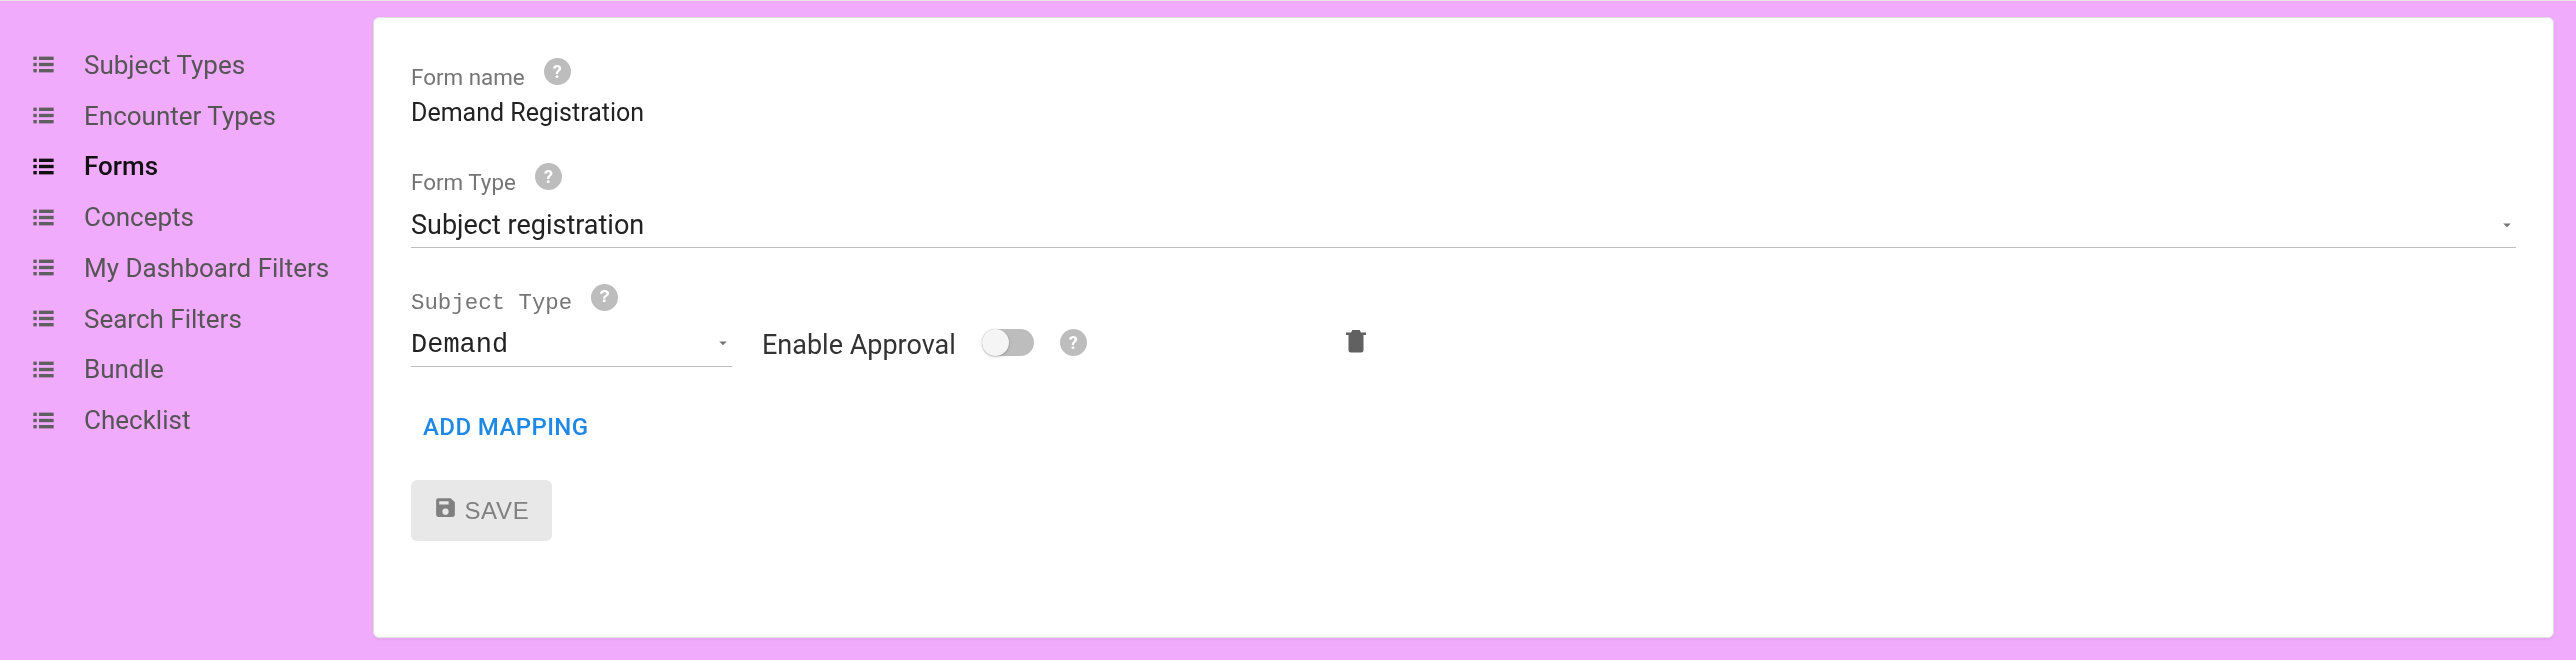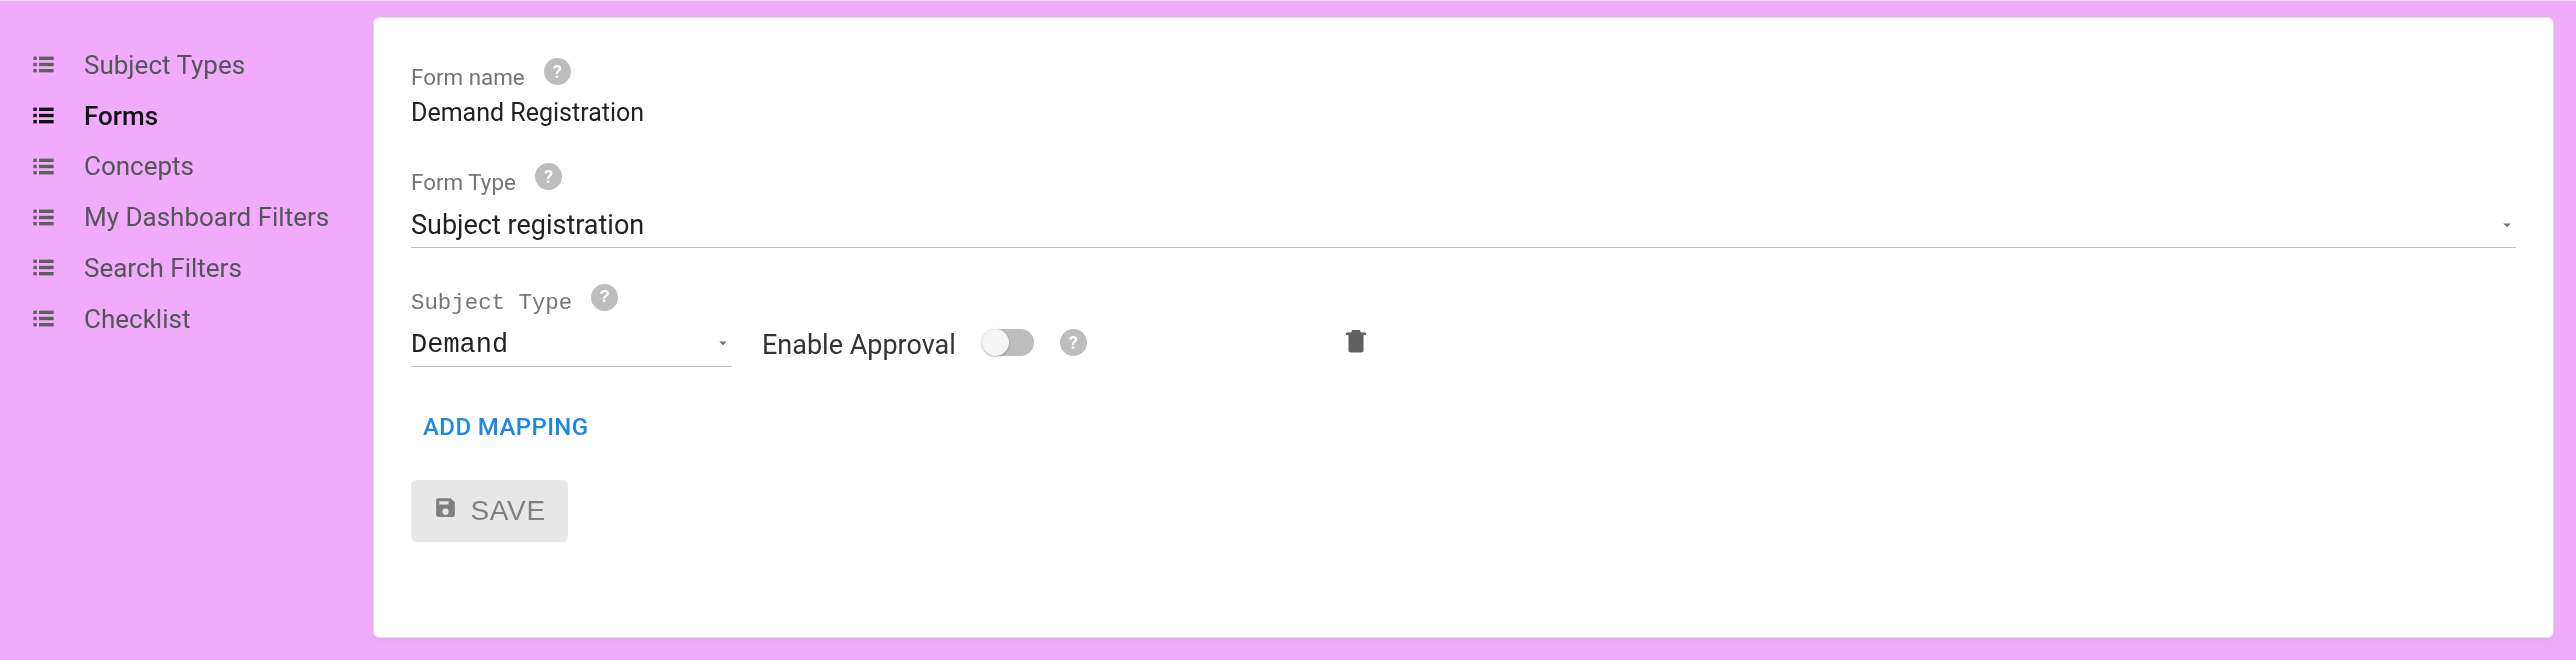--- a/index.html
+++ b/index.html
@@ -136,24 +136,24 @@
     letter-spacing: 0.4px;
     padding: 9px 12px;
     cursor: pointer;
     display: inline-block;
     margin-bottom: 30px;
   }
 
   .save-btn {
     display: inline-flex;
     align-items: center;
-    gap: 12px;
+    gap: 6px;
     background: #e8e8e8;
     color: #808080;
-    font-size: 28px;
+    font-size: 24px;
     letter-spacing: 0.7px;
     padding: 15px 22.4px;
     border-radius: 6px;
     border: none;
   }
 </style>
 </head>
 <body>
 
 <div class="app">
@@ -168,20 +168,33 @@
             <rect x="3" y="10.5" width="3" height="3"></rect>
             <rect x="8" y="10.5" width="13" height="3"></rect>
             <rect x="3" y="16" width="3" height="3"></rect>
             <rect x="8" y="16" width="13" height="3"></rect>
           </svg>
       </span>
       <span>Subject Types</span>
     </div>
 
 
+    <div class="sidebar-item">
+      <span class="list-icon">
+        <svg width="27" height="27" viewBox="0 0 24 24" fill="currentColor">
+            <rect x="3" y="5" width="3" height="3"></rect>
+            <rect x="8" y="5" width="13" height="3"></rect>
+            <rect x="3" y="10.5" width="3" height="3"></rect>
+            <rect x="8" y="10.5" width="13" height="3"></rect>
+            <rect x="3" y="16" width="3" height="3"></rect>
+            <rect x="8" y="16" width="13" height="3"></rect>
+          </svg>
+      </span>
+      <span>Encounter Types</span>
+    </div>
 
     <div class="sidebar-item active">
       <span class="list-icon">
         <svg width="27" height="27" viewBox="0 0 24 24" fill="currentColor">
             <rect x="3" y="5" width="3" height="3"></rect>
             <rect x="8" y="5" width="13" height="3"></rect>
             <rect x="3" y="10.5" width="3" height="3"></rect>
             <rect x="8" y="10.5" width="13" height="3"></rect>
             <rect x="3" y="16" width="3" height="3"></rect>
             <rect x="8" y="16" width="13" height="3"></rect>
@@ -226,20 +239,33 @@
             <rect x="3" y="10.5" width="3" height="3"></rect>
             <rect x="8" y="10.5" width="13" height="3"></rect>
             <rect x="3" y="16" width="3" height="3"></rect>
             <rect x="8" y="16" width="13" height="3"></rect>
           </svg>
       </span>
       <span>Search Filters</span>
     </div>
 
 
+    <div class="sidebar-item">
+      <span class="list-icon">
+        <svg width="27" height="27" viewBox="0 0 24 24" fill="currentColor">
+            <rect x="3" y="5" width="3" height="3"></rect>
+            <rect x="8" y="5" width="13" height="3"></rect>
+            <rect x="3" y="10.5" width="3" height="3"></rect>
+            <rect x="8" y="10.5" width="13" height="3"></rect>
+            <rect x="3" y="16" width="3" height="3"></rect>
+            <rect x="8" y="16" width="13" height="3"></rect>
+          </svg>
+      </span>
+      <span>Bundle</span>
+    </div>
 
     <div class="sidebar-item">
       <span class="list-icon">
         <svg width="27" height="27" viewBox="0 0 24 24" fill="currentColor">
             <rect x="3" y="5" width="3" height="3"></rect>
             <rect x="8" y="5" width="13" height="3"></rect>
             <rect x="3" y="10.5" width="3" height="3"></rect>
             <rect x="8" y="10.5" width="13" height="3"></rect>
             <rect x="3" y="16" width="3" height="3"></rect>
             <rect x="8" y="16" width="13" height="3"></rect>

